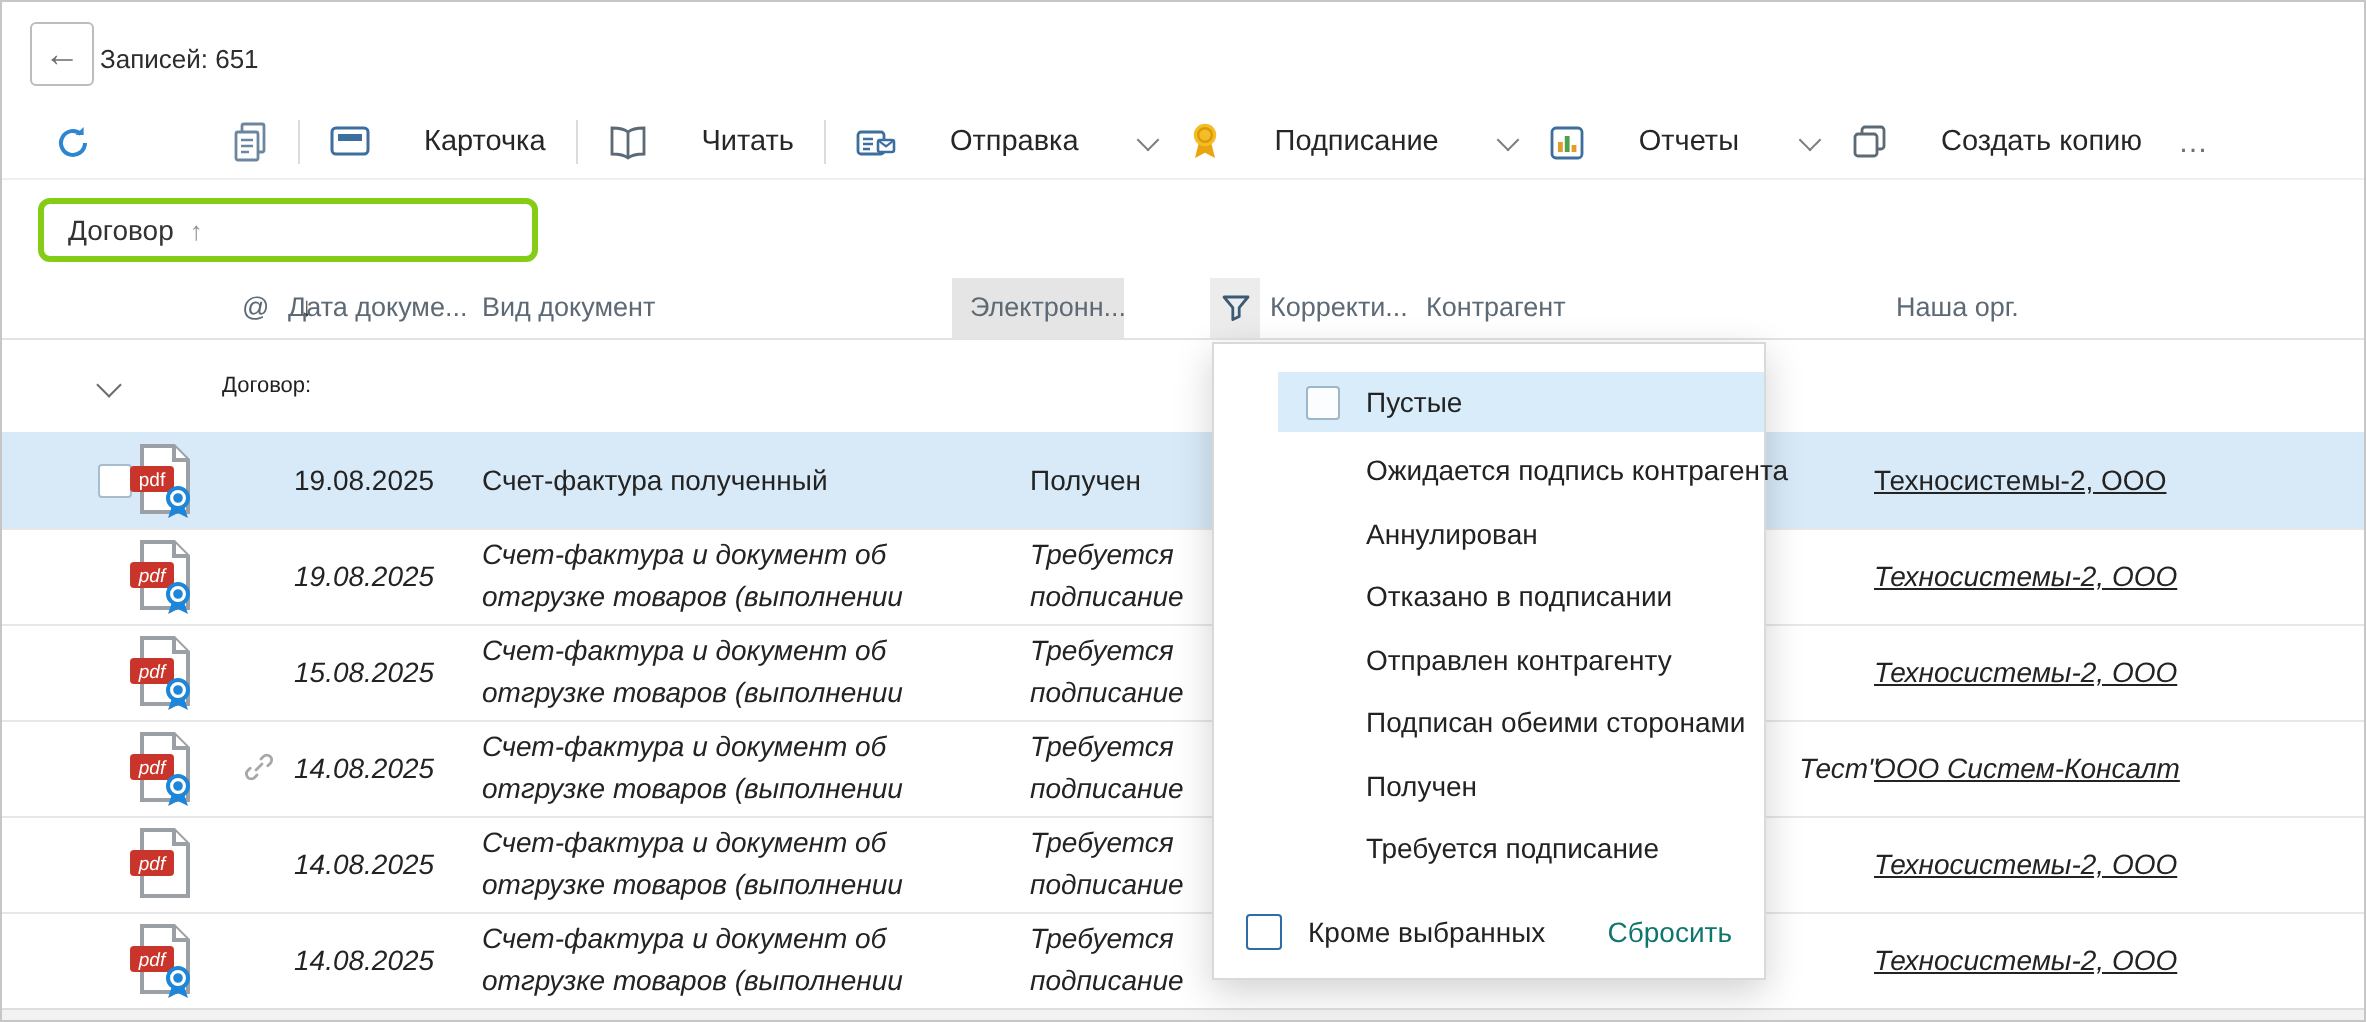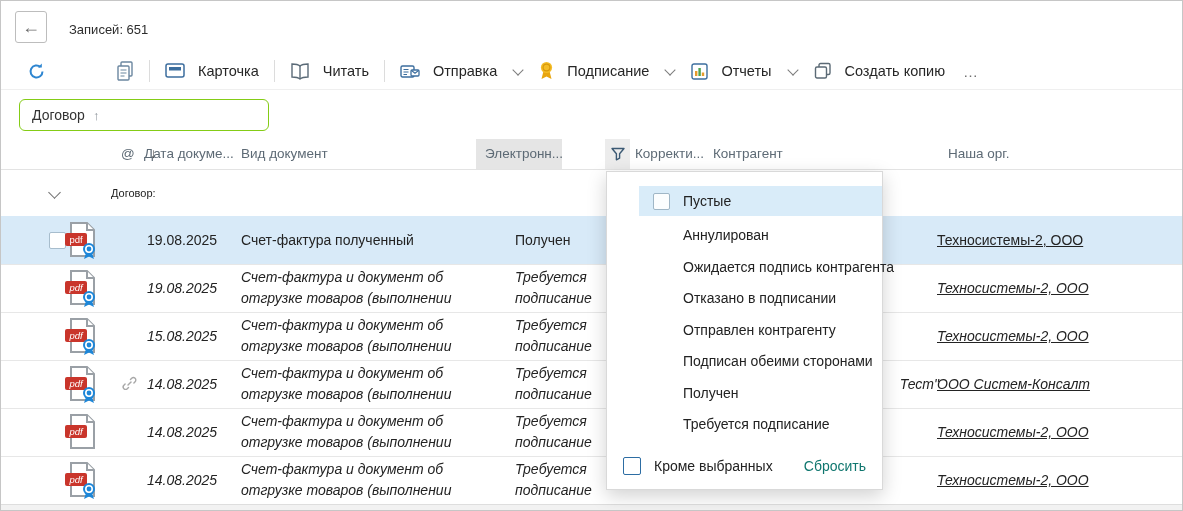--- a/index.html
+++ b/index.html
@@ -4,34 +4,34 @@
 <style>
   html,body{margin:0;padding:0;background:#fff;}
   .app{position:relative;width:1183px;height:511px;box-sizing:border-box;
        border:1px solid #c6c6c6;background:#fff;overflow:hidden;
        font-family:"Liberation Sans",sans-serif;color:#222;}
   
   .topbar{position:absolute;top:0;left:0;right:0;height:52px;display:flex;align-items:center;padding-left:14px;}
   .back-btn{width:30px;height:30px;border:1px solid #bdbdbd;border-radius:3px;background:#fff;
             display:flex;align-items:center;justify-content:center;font-size:18px;color:#6e6e6e;cursor:pointer;}
   .page-title{font-size:20px;color:#1a1a1a;margin-left:16px;}
-  .records{font-size:13px;color:#2d2d2d;margin-left:22px;margin-top:5px;}
+  .records{font-size:13px;color:#2d2d2d;margin-left:3px;margin-top:5px;}
   
   .toolbar{position:absolute;top:52px;left:0;right:0;height:36px;display:flex;align-items:center;
            padding-left:24px;font-size:14.5px;color:#262626;border-bottom:1px solid #efefef;}
-  .tb-btn{display:flex;align-items:center;gap:13px;cursor:pointer;padding:0 2px;white-space:nowrap;}
+  .tb-btn{display:flex;align-items:center;gap:27px;cursor:pointer;padding:0 2px;white-space:nowrap;}
   .tb-sep{width:1px;height:22px;background:#dcdcdc;margin:0 13px;}
   .tb-gap{width:66px;}
   .tb-gap-s{width:13px;}
   .chev{width:7px;height:7px;border-right:1.6px solid #7c7c7c;border-bottom:1.6px solid #7c7c7c;
         transform:rotate(45deg);margin:-3px 0 0 4px;display:inline-block;}
   .more-dots{color:#6f6f6f;font-size:15px;letter-spacing:2px;margin-left:16px;cursor:pointer;}
   
   .sortband{position:absolute;top:89px;left:0;right:0;height:49px;}
-  .sortbox{margin:9px 0 0 18px;width:250px;height:32px;border:1px solid #84cc16;border-radius:6px;
+  .sortbox{margin:9px 0 0 18px;width:250px;height:32px;border:3px solid #84cc16;border-radius:6px;
            background:#fff;display:flex;align-items:center;padding-left:12px;font-size:14px;color:#333;gap:8px;cursor:pointer;box-sizing:border-box;}
   .sortbox .arrow{color:#8b9299;font-size:13px;}
   
   .thead{position:absolute;top:138px;left:0;right:0;height:30px;border-bottom:1px solid #e3e3e3;
          font-size:13.5px;color:#5d6a75;}
   .thead span{position:absolute;line-height:30px;white-space:nowrap;cursor:pointer;}
   .h-at{left:120px;}
   .h-date{left:143px;}
   .h-date b{font-weight:normal;color:#3e3e3e;margin-left:6px;}
   .h-doctype{left:240px;}
@@ -315,22 +315,22 @@
     <span class="c-org">Техносистемы-2, ООО</span>
   </div>
 
   <div class="bottom-strip"></div>
 
   <div class="dropdown">
     <div class="dd-item dd-first">
       <span class="dd-check"></span>
       <span>Пустые</span>
     </div>
+    <div class="dd-item">Ожидается подпись контрагента</div>
     <div class="dd-item">Аннулирован</div>
-    <div class="dd-item">Ожидается подпись контрагента</div>
     <div class="dd-item">Отказано в подписании</div>
     <div class="dd-item">Отправлен контрагенту</div>
     <div class="dd-item">Подписан обеими сторонами</div>
     <div class="dd-item">Получен</div>
     <div class="dd-item">Требуется подписание</div>
     <div class="dd-footer">
       <span class="fc"></span>
       <span class="flabel">Кроме выбранных</span>
       <span class="reset">Сбросить</span>
     </div>

